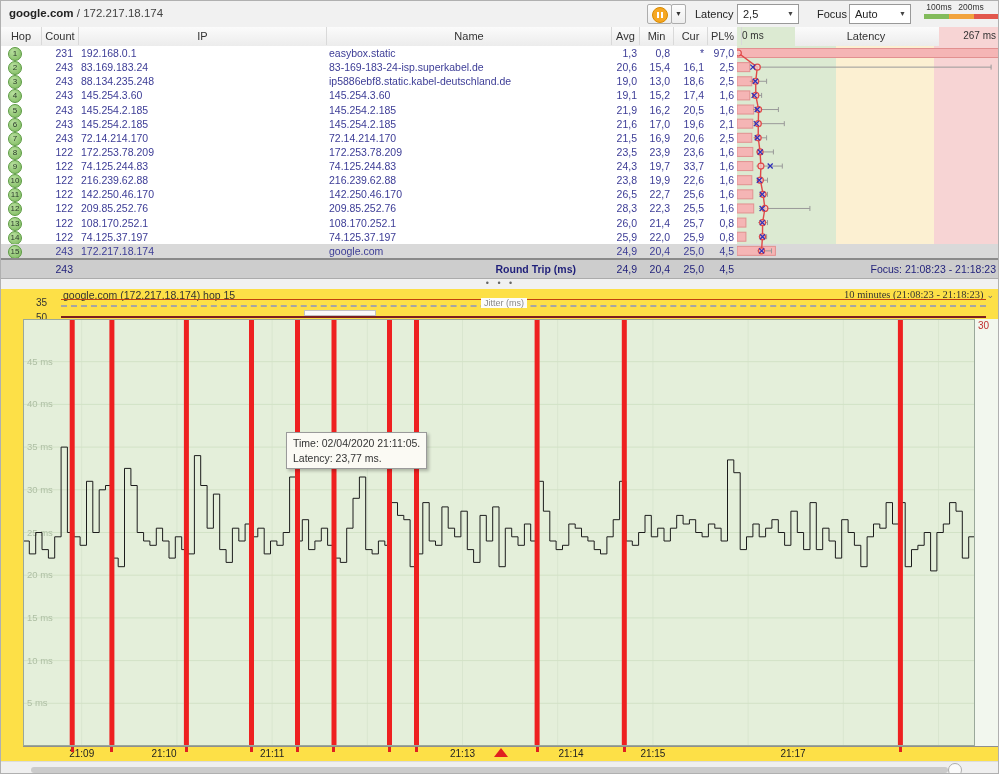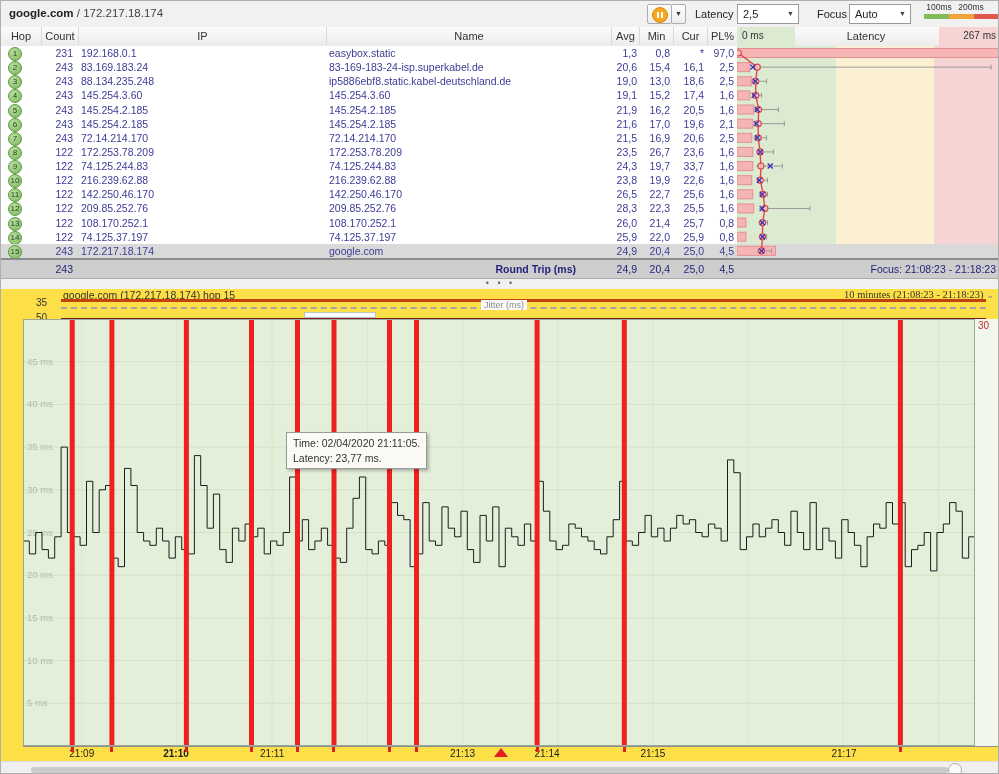--- a/index.html
+++ b/index.html
@@ -52,21 +52,21 @@
   .summary .c{line-height:18px;color:#1f1f7a;}
   .sum-label{left:400px;width:175px;text-align:right;font-weight:bold;}
   .sum-focus{position:absolute;right:4px;top:0;line-height:18px;font-size:10.5px;color:#1f1f7a;}
   .splitter{position:absolute;left:0;top:278px;width:999px;height:10px;background:#f1f1f1;text-align:center;
             font-size:9px;color:#666;line-height:8px;letter-spacing:3px;}
   
   .gpanel{position:absolute;left:0;top:288px;width:999px;height:472px;background:#fde047;}
   .gtitle{position:absolute;left:62px;top:0;font-size:10.5px;color:#333;}
   .grange{position:absolute;right:6px;top:0;font-size:10.5px;color:#333;font-family:Liberation Serif, serif;}
   .grange .chev{font-size:9px;color:#777;margin-left:3px;}
-  .jitter{position:absolute;left:60px;top:10px;width:925px;height:20px;border-top:3px solid #c2410c;}
+  .jitter{position:absolute;left:60px;top:10px;width:925px;height:20px;border-top:1px solid #c2410c;}
   .jdash{position:absolute;left:0;right:0;top:5px;border-top:2px dashed #a5a5a5;}
   .jlabel{position:absolute;left:420px;top:-2px;font-size:9px;color:#888;background:#fcfcfc;padding:0 3px;}
   .jbump{position:absolute;left:243px;top:10px;width:72px;height:6px;border:1px solid #c2c2c2;background:#fafafa;box-sizing:border-box;}
   .jred{position:absolute;left:0;right:0;top:16px;border-top:2px solid #7c1f1f;}
   .axlab{position:absolute;font-size:10px;color:#333;}
   .r{text-align:right;}
   .red{color:#c03030;}
   #chartsvg{position:absolute;left:22px;top:30px;width:952px;height:427px;}
   .rstrip{position:absolute;left:974px;top:30px;width:25px;height:427px;background:#f2f7ee;}
   .xaxis{position:absolute;left:22px;top:457px;width:977px;border-top:1px solid #8f8f8f;}
@@ -198,21 +198,21 @@
         <span class="c min">16,9</span>
         <span class="c cur">20,6</span>
         <span class="c pl">2,5</span>
       </div>
       <div class="trow" style="top: 98.931px;">
         <span class="badge">8</span>
         <span class="c count">122</span>
         <span class="c ip">172.253.78.209</span>
         <span class="c nm">172.253.78.209</span>
         <span class="c avg">23,5</span>
-        <span class="c min">26,7</span>
+        <span class="c min">23,9</span>
         <span class="c cur">23,6</span>
         <span class="c pl">1,6</span>
       </div>
       <div class="trow" style="top: 113.064px;">
         <span class="badge">9</span>
         <span class="c count">122</span>
         <span class="c ip">74.125.244.83</span>
         <span class="c nm">74.125.244.83</span>
         <span class="c avg">24,3</span>
         <span class="c min">19,7</span>
@@ -427,28 +427,28 @@
           <rect x="598.8" y="0" width="5" height="427" fill="#ee2020"></rect>
           <rect x="874.9" y="0" width="5" height="427" fill="#ee2020"></rect>
           <rect x="0.5" y="0.5" width="951" height="426" fill="none" stroke="#9aa89a" stroke-width="1"></rect>
         </svg></div>
     <div class="rstrip"></div>
     <div class="axlab red" style="left:977px;top:31px">30</div>
 
     <div class="xaxis"></div>
     <div id="xlabels">
         <div class="tlab" style="left: 80.7067px;">21:09</div>
-        <div class="tlab" style="left: 175px; font-weight: bold;">21:10</div>
+        <div class="tlab" style="left: 163px;">21:10</div>
         <div class="tlab" style="left: 271.107px;">21:11</div>
         <div class="tlab" style="left: 366.307px; margin-top: 30px;">21:12</div>
         <div class="tlab" style="left: 461.507px;">21:13</div>
-        <div class="tlab" style="left: 546px;">21:14</div>
+        <div class="tlab" style="left: 570px;">21:14</div>
         <div class="tlab" style="left: 651.907px;">21:15</div>
         <div class="tlab" style="left: 747.107px; margin-top: 20px;">21:16</div>
-        <div class="tlab" style="left: 843px;">21:17</div>
+        <div class="tlab" style="left: 792px;">21:17</div>
         <div class="tlab" style="left: 889px; margin-top: 48px;">21:18</div>
         <div class="losstick" style="left: 69.6867px;"></div>
         <div class="losstick" style="left: 109.353px;"></div>
         <div class="losstick" style="left: 183.927px;"></div>
         <div class="losstick" style="left: 248.98px;"></div>
         <div class="losstick" style="left: 294.993px;"></div>
         <div class="losstick" style="left: 331.487px;"></div>
         <div class="losstick" style="left: 387.02px;"></div>
         <div class="losstick" style="left: 413.993px;"></div>
         <div class="losstick" style="left: 534.58px;"></div>

